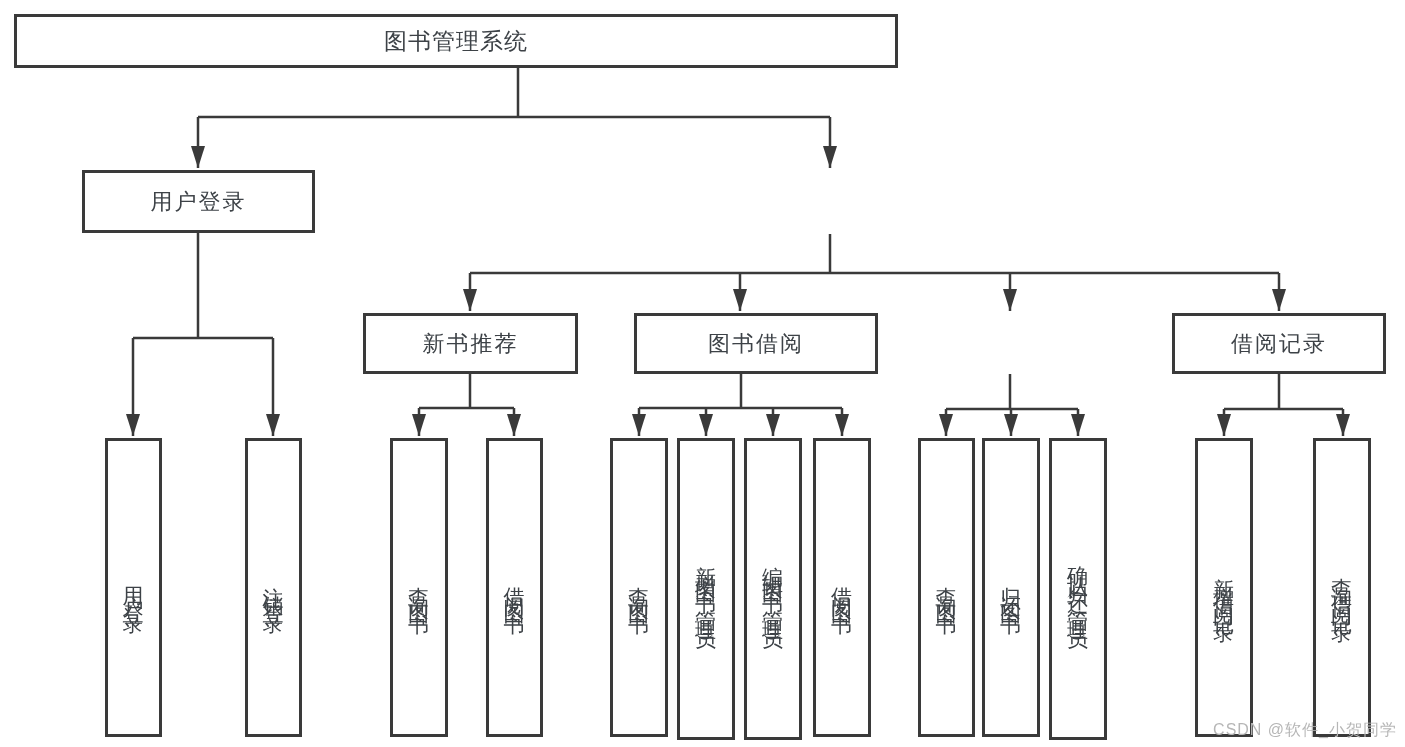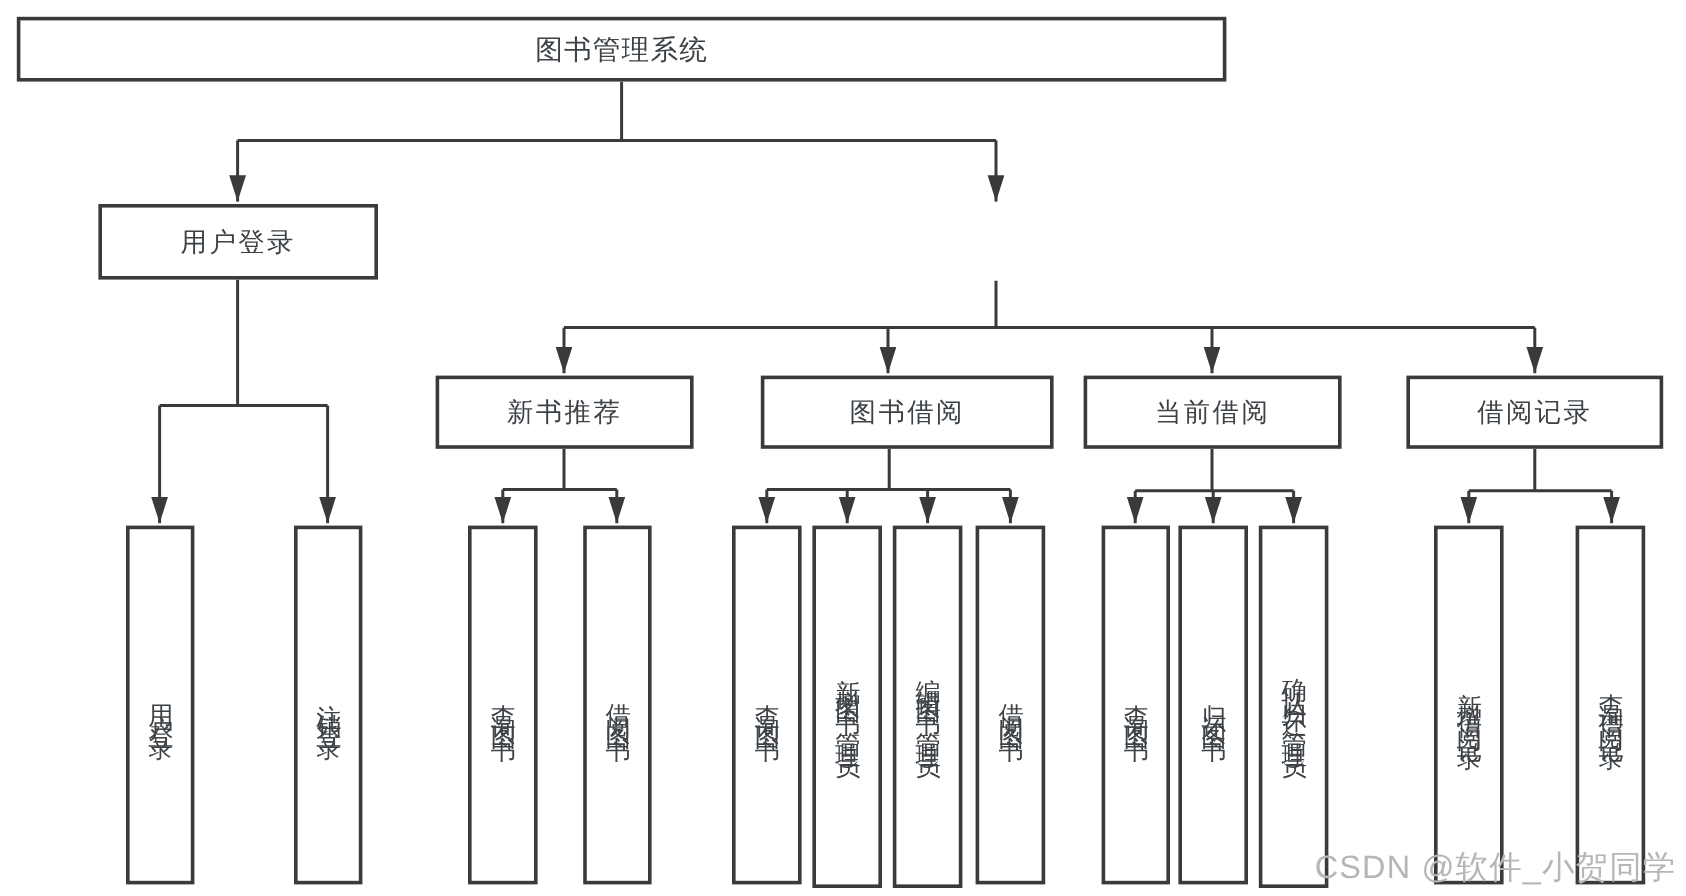--- a/index.html
+++ b/index.html
@@ -40,21 +40,21 @@
     writing-mode:vertical-rl;
     text-orientation:mixed;
     font-size:21px;
     letter-spacing:9px;
     line-height:1;
   }
   .watermark{
     position:absolute;
     right:8px;
     bottom:6px;
-    font-size:27px;
+    font-size:16px;
     color:var(--wm);
     letter-spacing:1px;
     white-space:nowrap;
   }
 </style>
 </head>
 <body>
 
 <div class="canvas">
 
@@ -93,36 +93,33 @@
     <line x1="842" y1="408" x2="842" y2="436" stroke="#3a3a3a" stroke-width="2.5" marker-end="url(#arrow)"></line>
 
     <line x1="946" y1="409" x2="946" y2="436" stroke="#3a3a3a" stroke-width="2.5" marker-end="url(#arrow)"></line>
     <line x1="1011" y1="409" x2="1011" y2="436" stroke="#3a3a3a" stroke-width="2.5" marker-end="url(#arrow)"></line>
     <line x1="1078" y1="409" x2="1078" y2="436" stroke="#3a3a3a" stroke-width="2.5" marker-end="url(#arrow)"></line>
 
     <line x1="1224" y1="409" x2="1224" y2="436" stroke="#3a3a3a" stroke-width="2.5" marker-end="url(#arrow)"></line>
     <line x1="1343" y1="409" x2="1343" y2="436" stroke="#3a3a3a" stroke-width="2.5" marker-end="url(#arrow)"></line>
   </svg>
 
-  <div class="box h root" style="left:14px;top:14px;width:1008px;height:54px">
+  <div class="box h root" style="left:14px;top:14px;width:884px;height:54px">
     <span>图书管理系统</span>
   </div>
 
   <div class="box h" style="left:82px;top:170px;width:233px;height:63px">
     <span>用户登录</span>
   </div>
 
   <div class="box h" style="left:363px;top:313px;width:215px;height:61px">
     <span>新书推荐</span>
   </div>
   <div class="box h" style="left:634px;top:313px;width:244px;height:61px">
     <span>图书借阅</span>
-  </div>
-  <div class="box h" style="left:903px;top:313px;width:215px;height:61px">
-    <span>当前借阅</span>
   </div>
   <div class="box h" style="left:1172px;top:313px;width:214px;height:61px">
     <span>借阅记录</span>
   </div>
 
   <div class="box v" style="left:105px;top:438px;width:57px;height:299px">
     <span>用户登录</span>
   </div>
   <div class="box v" style="left:245px;top:438px;width:57px;height:299px">
     <span>注销登录</span>

